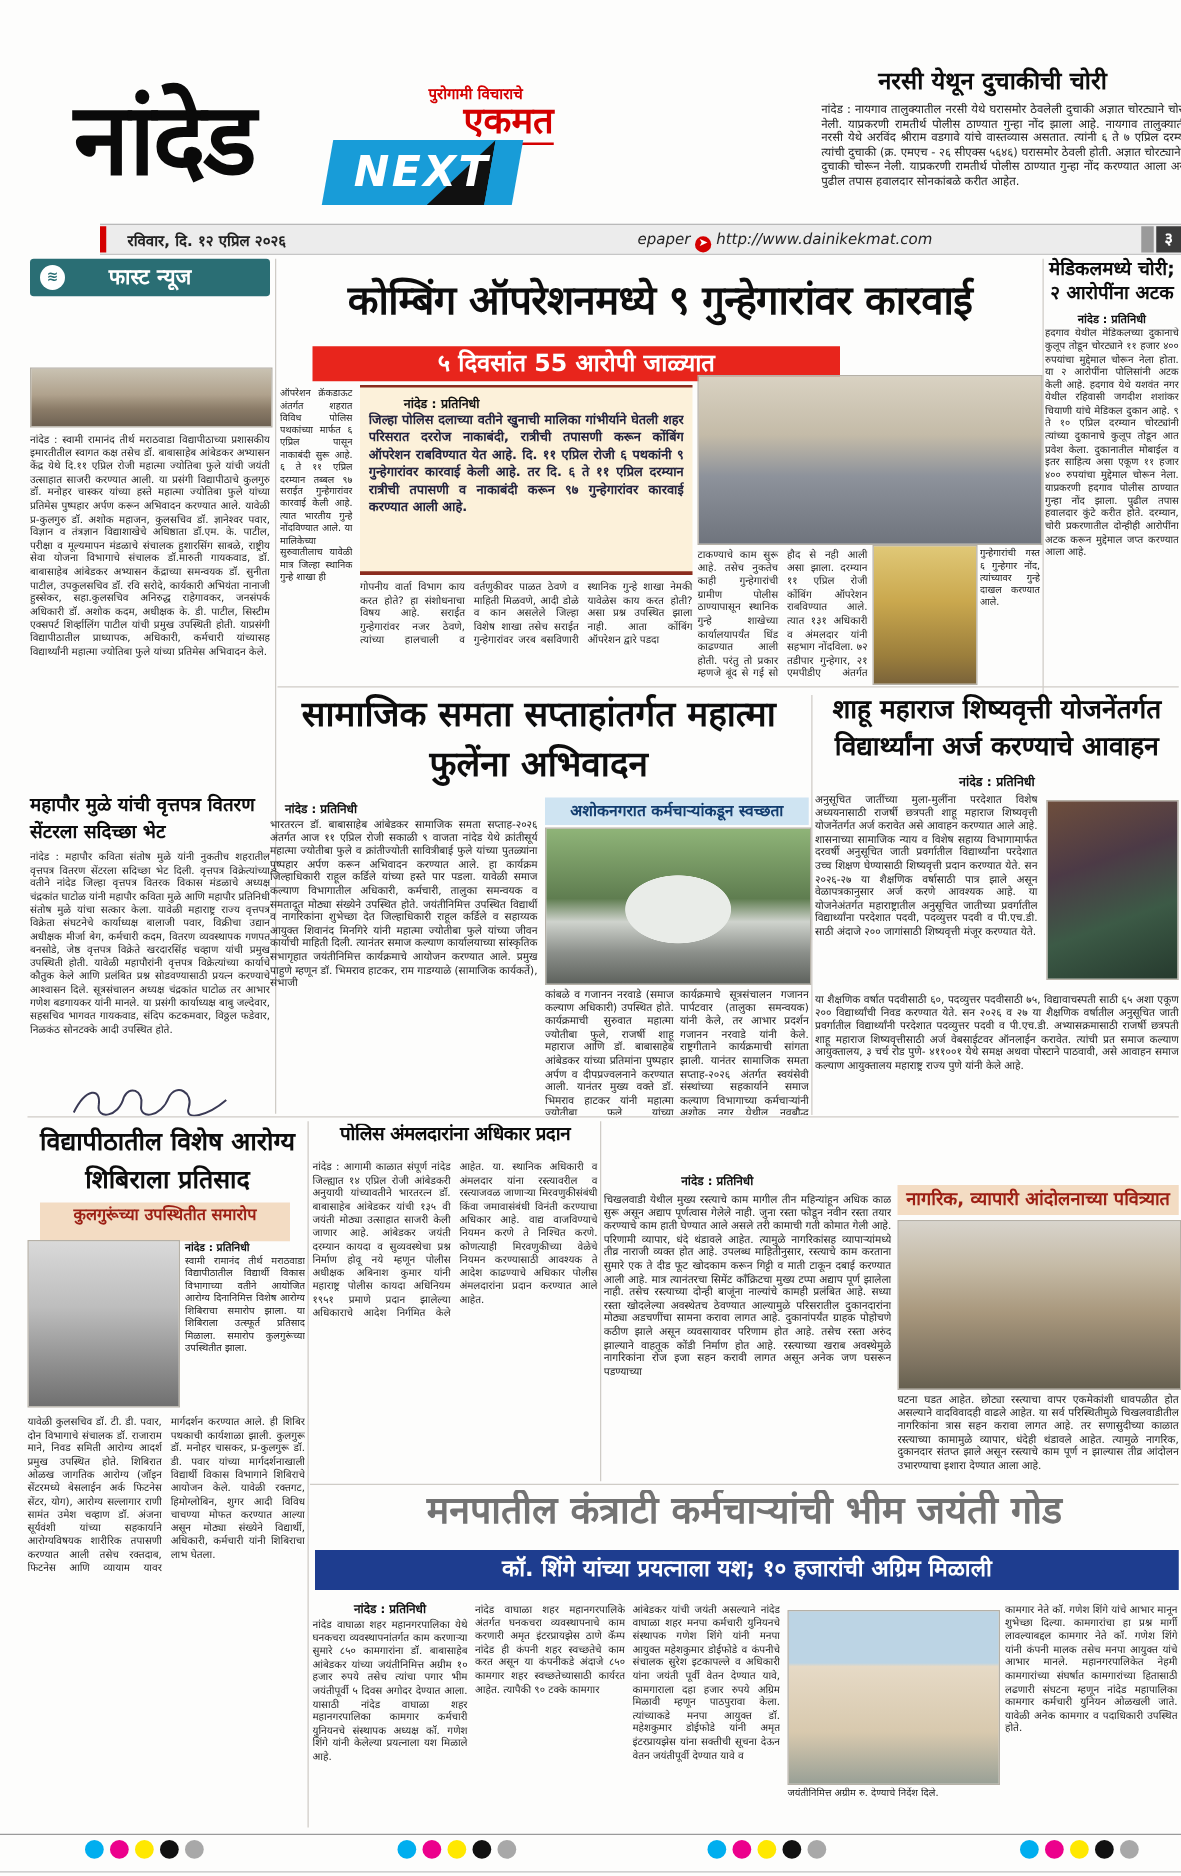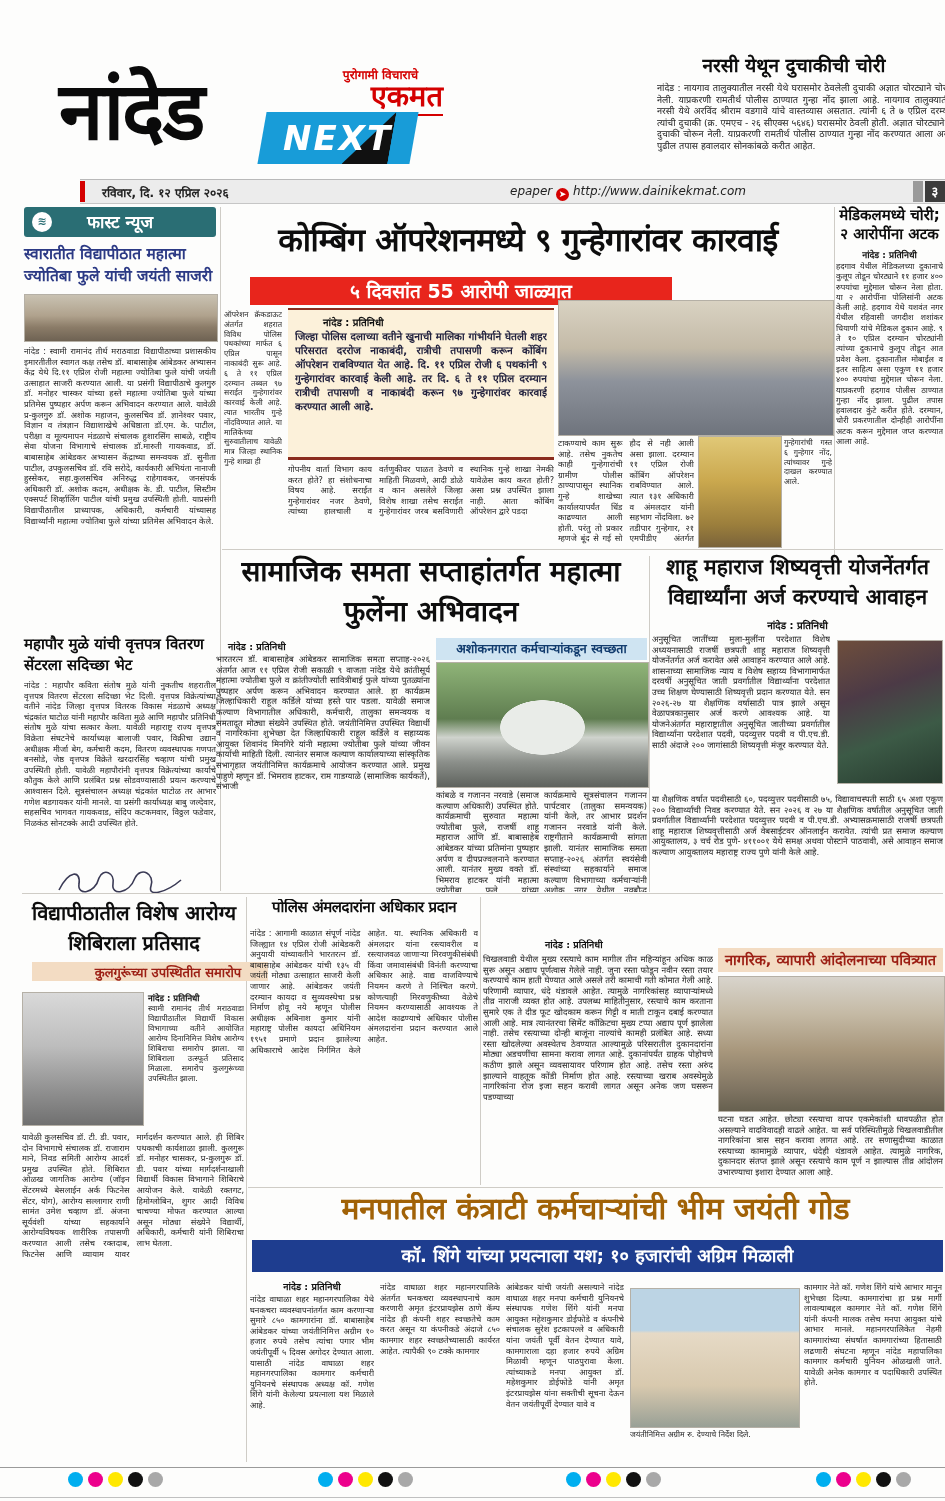--- a/index.html
+++ b/index.html
@@ -59,21 +59,20 @@
       <span>http://www.dainikekmat.com</span>
     </div>
     <div class="abs" style="right:22px;top:1px;width:10px;height:21px;background:#9a9a9a;"></div>
     <div class="abs" style="right:0;top:1px;width:20px;height:21px;background:#3c3c3c;color:#fff;font-weight:bold;font-size:13px;text-align:center;line-height:21px;">३</div>
   </div>
 
   <div class="abs" style="left:24px;top:207px;width:192px;height:30px;background:#2a6e74;border-radius:3px;color:#fff;font-weight:bold;font-size:17px;line-height:30px;text-align:center;">
     <span style="position:absolute;left:8px;top:5px;width:20px;height:20px;background:#fff;border-radius:50%;color:#2a6e74;font-size:11px;line-height:19px;">≋</span>
     <span>फास्ट न्यूज</span>
   </div>
-  <div class="abs hl" style="left:24px;top:243px;width:192px;font-size:15.5px;color:#2c3a85;line-height:22px;">स्वारातीत विद्यापीठात महात्मा ज्योतिबा फुले यांची जयंती साजरी</div>
   <div class="abs photo" style="left:24px;top:294px;width:192px;height:46px;background:linear-gradient(180deg,#c9c2b2 0%,#b0a28d 45%,#8b7c68 70%,#6e6253 100%);"></div>
   <div class="abs bt" style="left:24px;top:346px;width:192px;height:284px;">नांदेड : स्वामी रामानंद तीर्थ मराठवाडा विद्यापीठाच्या प्रशासकीय इमारतीतील स्वागत कक्ष तसेच डॉ. बाबासाहेब आंबेडकर अभ्यासन केंद्र येथे दि.११ एप्रिल रोजी महात्मा ज्योतिबा फुले यांची जयंती उत्साहात साजरी करण्यात आली. या प्रसंगी विद्यापीठाचे कुलगुरु डॉ. मनोहर चास्कर यांच्या हस्ते महात्मा ज्योतिबा फुले यांच्या प्रतिमेस पुष्पहार अर्पण करून अभिवादन करण्यात आले. यावेळी प्र-कुलगुरु डॉ. अशोक महाजन, कुलसचिव डॉ. ज्ञानेश्वर पवार, विज्ञान व तंत्रज्ञान विद्याशाखेचे अधिष्ठाता डॉ.एम. के. पाटील, परीक्षा व मूल्यमापन मंडळाचे संचालक हुशारसिंग साबळे, राष्ट्रीय सेवा योजना विभागाचे संचालक डॉ.मारुती गायकवाड, डॉ. बाबासाहेब आंबेडकर अभ्यासन केंद्राच्या समन्वयक डॉ. सुनीता पाटील, उपकुलसचिव डॉ. रवि सरोदे, कार्यकारी अभियंता नानाजी हुस्सेकर, सहा.कुलसचिव अनिरुद्ध राहेगावकर, जनसंपर्क अधिकारी डॉ. अशोक कदम, अधीक्षक के. डी. पाटील, सिस्टीम एक्सपर्ट शिर्व्हालिंग पाटील यांची प्रमुख उपस्थिती होती. याप्रसंगी विद्यापीठातील प्राध्यापक, अधिकारी, कर्मचारी यांच्यासह विद्यार्थ्यांनी महात्मा ज्योतिबा फुले यांच्या प्रतिमेस अभिवादन केले.</div>
   <div class="abs hl" style="left:24px;top:634px;width:192px;font-size:15px;line-height:21px;">महापौर मुळे यांची वृत्तपत्र वितरण सेंटरला सदिच्छा भेट</div>
   <div class="abs bt" style="left:24px;top:680px;width:192px;height:186px;">नांदेड : महापौर कविता संतोष मुळे यांनी नुकतीच शहरातील वृत्तपत्र वितरण सेंटरला सदिच्छा भेट दिली. वृत्तपत्र विक्रेत्यांच्या वतीने नांदेड जिल्हा वृत्तपत्र वितरक विकास मंडळाचे अध्यक्ष चंद्रकांत घाटोळ यांनी महापौर कविता मुळे आणि महापौर प्रतिनिधी संतोष मुळे यांचा सत्कार केला. यावेळी महाराष्ट्र राज्य वृत्तपत्र विक्रेता संघटनेचे कार्याध्यक्ष बालाजी पवार, विक्रीचा उद्यान अधीक्षक मीर्जा बेग, कर्मचारी कदम, वितरण व्यवस्थापक गणपत बनसोडे, जेष्ठ वृत्तपत्र विक्रेते खरदारसिंह चव्हाण यांची प्रमुख उपस्थिती होती. यावेळी महापौरांनी वृत्तपत्र विक्रेत्यांच्या कार्याचे कौतुक केले आणि प्रलंबित प्रश्न सोडवण्यासाठी प्रयत्न करण्याचे आश्वासन दिले. सूत्रसंचालन अध्यक्ष चंद्रकांत घाटोळ तर आभार गणेश बडगायकर यांनी मानले. या प्रसंगी कार्याध्यक्ष बाबु जल्देवार, सहसचिव भागवत गायकवाड, संदिप कटकमवार, विठ्ठल फडेवार, निळकंठ सोनटक्के आदी उपस्थित होते.</div>
   <svg class="abs" style="left:55px;top:866px;" width="130" height="34" viewBox="0 0 130 34">
     <path class="scrib" d="M4 24 C14 4, 26 4, 24 18 C22 30, 40 28, 44 12 C48 2, 60 6, 58 18 C56 30, 74 28, 80 12 C86 0, 100 8, 96 20 C92 32, 112 26, 126 14"></path>
   </svg>
 
   <div class="abs sepv" style="left:220px;top:207px;height:684px;"></div>
   <div class="abs sepv" style="left:834px;top:207px;height:352px;"></div>
@@ -115,36 +114,36 @@
 
   <div class="abs hl center" style="left:652px;top:552px;width:291px;font-size:21px;line-height:30px;">शाहू महाराज शिष्यवृत्ती योजनेंतर्गत विद्यार्थ्यांना अर्ज करण्याचे आवाहन</div>
   <div class="abs byline center" style="left:652px;top:618px;width:291px;">नांदेड : प्रतिनिधी</div>
   <div class="abs" style="left:652px;top:634px;width:291px;height:156px;">
     <div class="photo" style="float:right;width:104px;height:142px;margin:6px 0 4px 7px;background:linear-gradient(160deg,#6e4e3c 0%,#4c3a46 35%,#3c5a46 65%,#263a2e 100%);"></div>
     <div class="bt" style="height:156px;font-size:8.4px;">अनुसूचित जातींच्या मुला-मुलींना परदेशात विशेष अध्ययनासाठी राजर्षी छत्रपती शाहू महाराज शिष्यवृत्ती योजनेंतर्गत अर्ज करावेत असे आवाहन करण्यात आले आहे. शासनाच्या सामाजिक न्याय व विशेष सहाय्य विभागामार्फत दरवर्षी अनुसूचित जाती प्रवर्गातील विद्यार्थ्यांना परदेशात उच्च शिक्षण घेण्यासाठी शिष्यवृत्ती प्रदान करण्यात येते. सन २०२६-२७ या शैक्षणिक वर्षासाठी पात्र झाले असून वेळापत्रकानुसार अर्ज करणे आवश्यक आहे. या योजनेअंतर्गत महाराष्ट्रातील अनुसूचित जातीच्या प्रवर्गातील विद्यार्थ्यांना परदेशात पदवी, पदव्युत्तर पदवी व पी.एच.डी. साठी अंदाजे २०० जागांसाठी शिष्यवृत्ती मंजूर करण्यात येते.</div>
   </div>
   <div class="abs bt" style="left:652px;top:794px;width:291px;height:98px;font-size:8.4px;">या शैक्षणिक वर्षात पदवीसाठी ६०, पदव्युत्तर पदवीसाठी ७५, विद्यावाचस्पती साठी ६५ अशा एकूण २०० विद्यार्थ्यांची निवड करण्यात येते. सन २०२६ व २७ या शैक्षणिक वर्षातील अनुसूचित जाती प्रवर्गातील विद्यार्थ्यांनी परदेशात पदव्युत्तर पदवी व पी.एच.डी. अभ्यासक्रमासाठी राजर्षी छत्रपती शाहू महाराज शिष्यवृत्तीसाठी अर्ज वेबसाईटवर ऑनलाईन करावेत. त्यांची प्रत समाज कल्याण आयुक्तालय, ३ चर्च रोड पुणे- ४११००१ येथे समक्ष अथवा पोस्टाने पाठवावी, असे आवाहन समाज कल्याण आयुक्तालय महाराष्ट्र राज्य पुणे यांनी केले आहे.</div>
 
   <div class="abs hl center" style="left:24px;top:898px;width:220px;font-size:20px;line-height:30px;">विद्यापीठातील विशेष आरोग्य शिबिराला प्रतिसाद</div>
-  <div class="abs peach" style="left:32px;top:962px;width:200px;height:19px;font-size:13px;line-height:21px;padding-left:36px;">कुलगुरूंच्या उपस्थितीत समारोप</div>
+  <div class="abs peach" style="left:32px;top:962px;width:200px;height:31px;font-size:13px;line-height:21px;">कुलगुरूंच्या उपस्थितीत समारोप</div>
   <div class="abs photo" style="left:22px;top:992px;width:120px;height:132px;background:linear-gradient(180deg,#d9d9d9 0%,#bdbdbd 40%,#8f8f8f 75%,#707070 100%);"></div>
   <div class="abs byline" style="left:148px;top:992px;width:96px;font-size:8.5px;">नांदेड : प्रतिनिधी</div>
   <div class="abs bt" style="left:148px;top:1004px;width:96px;height:120px;font-size:7.8px;line-height:10px;">स्वामी रामानंद तीर्थ मराठवाडा विद्यापीठातील विद्यार्थी विकास विभागाच्या वतीने आयोजित आरोग्य दिनानिमित्त विशेष आरोग्य शिबिराचा समारोप झाला. या शिबिराला उत्स्फूर्त प्रतिसाद मिळाला. समारोप कुलगुरूंच्या उपस्थितीत झाला.</div>
   <div class="abs bt cc2" style="left:22px;top:1132px;width:222px;height:330px;">यावेळी कुलसचिव डॉ. टी. डी. पवार, दोन विभागाचे संचालक डॉ. राजाराम माने, निवड समिती आरोग्य आदर्श प्रमुख उपस्थित होते. शिबिरात ओळख जागतिक आरोग्य (जॉइन सेंटरमध्ये बेसलाईन अर्क फिटनेस सेंटर, योग), आरोग्य सल्लागार राणी सामंत उमेश चव्हाण डॉ. अंजना सूर्यवंशी यांच्या सहकार्याने आरोग्यविषयक शारीरिक तपासणी करण्यात आली तसेच रक्तदाब, फिटनेस आणि व्यायाम यावर मार्गदर्शन करण्यात आले. ही शिबिर पथकाची कार्यशाळा झाली. कुलगुरू डॉ. मनोहर चासकर, प्र-कुलगुरू डॉ. डी. पवार यांच्या मार्गदर्शनाखाली विद्यार्थी विकास विभागाने शिबिराचे आयोजन केले. यावेळी रक्तगट, हिमोग्लोबिन, शुगर आदी विविध चाचण्या मोफत करण्यात आल्या असून मोठ्या संख्येने विद्यार्थी, अधिकारी, कर्मचारी यांनी शिबिराचा लाभ घेतला.</div>
 
   <div class="abs hl center" style="left:250px;top:899px;width:228px;font-size:15px;letter-spacing:-0.4px;white-space:nowrap;overflow:hidden;">पोलिस अंमलदारांना अधिकार प्रदान</div>
   <div class="abs bt cc2" style="left:250px;top:928px;width:228px;height:254px;">नांदेड : आगामी काळात संपूर्ण नांदेड जिल्ह्यात १४ एप्रिल रोजी आंबेडकरी अनुयायी यांच्यावतीने भारतरत्न डॉ. बाबासाहेब आंबेडकर यांची १३५ वी जयंती मोठ्या उत्साहात साजरी केली जाणार आहे. आंबेडकर जयंती दरम्यान कायदा व सुव्यवस्थेचा प्रश्न निर्माण होवू नये म्हणून पोलीस अधीक्षक अबिनाश कुमार यांनी महाराष्ट्र पोलीस कायदा अधिनियम १९५१ प्रमाणे प्रदान झालेल्या अधिकाराचे आदेश निर्गमित केले आहेत. या. स्थानिक अधिकारी व अंमलदार यांना रस्त्यावरील व रस्त्याजवळ जाणाऱ्या मिरवणुकीसंबंधी किंवा जमावासंबंधी विनंती करण्याचा अधिकार आहे. वाद्य वाजविण्याचे नियमन करणे ते निश्चित करणे. कोणत्याही मिरवणुकीच्या वेळेचे नियमन करण्यासाठी आवश्यक ते आदेश काढण्याचे अधिकार पोलीस अंमलदारांना प्रदान करण्यात आले आहेत.</div>
 
   <div class="abs byline" style="left:545px;top:938px;width:130px;font-size:9.5px;">नांदेड : प्रतिनिधी</div>
   <div class="abs bt" style="left:483px;top:954px;width:230px;height:230px;font-size:8.4px;">चिखलवाडी येथील मुख्य रस्त्याचे काम मागील तीन महिन्यांहून अधिक काळ सुरू असून अद्याप पूर्णत्वास गेलेले नाही. जुना रस्ता फोडून नवीन रस्ता तयार करण्याचे काम हाती घेण्यात आले असले तरी कामाची गती कोमात गेली आहे. परिणामी व्यापार, धंदे थंडावले आहेत. त्यामुळे नागरिकांसह व्यापाऱ्यांमध्ये तीव्र नाराजी व्यक्त होत आहे. उपलब्ध माहितीनुसार, रस्त्याचे काम करताना सुमारे एक ते दीड फूट खोदकाम करून गिट्टी व माती टाकून दबाई करण्यात आली आहे. मात्र त्यानंतरचा सिमेंट काँक्रिटचा मुख्य टप्पा अद्याप पूर्ण झालेला नाही. तसेच रस्त्याच्या दोन्ही बाजूंना नाल्यांचे कामही प्रलंबित आहे. सध्या रस्ता खोदलेल्या अवस्थेतच ठेवण्यात आल्यामुळे परिसरातील दुकानदारांना मोठ्या अडचणींचा सामना करावा लागत आहे. दुकानांपर्यंत ग्राहक पोहोचणे कठीण झाले असून व्यवसायावर परिणाम होत आहे. तसेच रस्ता अरुंद झाल्याने वाहतूक कोंडी निर्माण होत आहे. रस्त्याच्या खराब अवस्थेमुळे नागरिकांना रोज इजा सहन करावी लागत असून अनेक जण घसरून पडण्याच्या</div>
   <div class="abs peach" style="left:718px;top:948px;width:225px;height:24px;font-size:14.5px;line-height:24px;">नागरिक, व्यापारी आंदोलनाच्या पवित्र्यात</div>
   <div class="abs photo" style="left:718px;top:976px;width:225px;height:134px;background:linear-gradient(180deg,#d8d4cc 0%,#c4b9a4 28%,#a8977c 55%,#7e7361 85%,#66604f 100%);"></div>
   <div class="abs bt" style="left:718px;top:1114px;width:225px;height:70px;font-size:8.4px;">घटना घडत आहेत. छोट्या रस्त्याचा वापर एकमेकांशी धावपळीत होत असल्याने वादविवादही वाढले आहेत. या सर्व परिस्थितीमुळे चिखलवाडीतील नागरिकांना त्रास सहन करावा लागत आहे. तर सणासुदीच्या काळात रस्त्याच्या कामामुळे व्यापार, धंदेही थंडावले आहेत. त्यामुळे नागरिक, दुकानदार संतप्त झाले असून रस्त्याचे काम पूर्ण न झाल्यास तीव्र आंदोलन उभारण्याचा इशारा देण्यात आला आहे.</div>
 
-  <div class="abs hl center" style="left:248px;top:1192px;width:695px;font-size:30px;color:#a16207;white-space:nowrap;overflow:hidden;">मनपातील कंत्राटी कर्मचाऱ्यांची भीम जयंती गोड</div>
+  <div class="abs hl center" style="left:248px;top:1192px;width:695px;font-size:30px;color:#737373;white-space:nowrap;overflow:hidden;">मनपातील कंत्राटी कर्मचाऱ्यांची भीम जयंती गोड</div>
   <div class="abs bluebox" style="left:252px;top:1240px;width:691px;height:32px;font-size:18px;line-height:32px;">कॉ. शिंगे यांच्या प्रयत्नाला यश; १० हजारांची अग्रिम मिळाली</div>
   <div class="abs byline center" style="left:250px;top:1280px;width:124px;font-size:9.5px;">नांदेड : प्रतिनिधी</div>
   <div class="abs bt" style="left:250px;top:1294px;width:124px;height:168px;">नांदेड वाघाळा शहर महानगरपालिका येथे घनकचरा व्यवस्थापनांतर्गत काम करणाऱ्या सुमारे ८५० कामगारांना डॉ. बाबासाहेब आंबेडकर यांच्या जयंतीनिमित्त अग्रीम १० हजार रुपये तसेच त्यांचा पगार भीम जयंतीपूर्वी ५ दिवस अगोदर देण्यात आला. यासाठी नांदेड वाघाळा शहर महानगरपालिका कामगार कर्मचारी युनियनचे संस्थापक अध्यक्ष कॉ. गणेश शिंगे यांनी केलेल्या प्रयत्नाला यश मिळाले आहे.</div>
   <div class="abs bt" style="left:380px;top:1282px;width:120px;height:180px;">नांदेड वाघाळा शहर महानगरपालिके अंतर्गत घनकचरा व्यवस्थापनाचे काम करणारी अमृत इंटरप्रायझेस ठाणे कॅम्प नांदेड ही कंपनी शहर स्वच्छतेचे काम करत असून या कंपनीकडे अंदाजे ८५० कामगार शहर स्वच्छतेच्यासाठी कार्यरत आहेत. त्यापैकी ९० टक्के कामगार</div>
   <div class="abs bt" style="left:506px;top:1282px;width:118px;height:180px;">आंबेडकर यांची जयंती असल्याने नांदेड वाघाळा शहर मनपा कर्मचारी युनियनचे संस्थापक गणेश शिंगे यांनी मनपा आयुक्त महेशकुमार डोईफोडे व कंपनीचे संचालक सुरेश इटकापल्ले व अधिकारी यांना जयंती पूर्वी वेतन देण्यात यावे, कामगाराला दहा हजार रुपये अग्रिम मिळावी म्हणून पाठपुरावा केला. त्यांच्याकडे मनपा आयुक्त डॉ. महेशकुमार डोईफोडे यांनी अमृत इंटरप्रायझेस यांना सक्तीची सूचना देऊन वेतन जयंतीपूर्वी देण्यात यावे व</div>
   <div class="abs photo" style="left:630px;top:1288px;width:168px;height:138px;background:linear-gradient(180deg,#bcd4e4 0%,#bcd4e4 30%,#e6dac6 32%,#d8c9ae 70%,#99a096 100%);"></div>
   <div class="abs bt" style="left:630px;top:1430px;width:168px;height:32px;font-size:7.8px;line-height:10px;">जयंतीनिमित्त अग्रीम रु. देण्याचे निर्देश दिले.</div>
   <div class="abs bt" style="left:804px;top:1282px;width:138px;height:180px;">कामगार नेते कॉ. गणेश शिंगे यांचे आभार मानून शुभेच्छा दिल्या. कामगारांचा हा प्रश्न मार्गी लावल्याबद्दल कामगार नेते कॉ. गणेश शिंगे यांनी कंपनी मालक तसेच मनपा आयुक्त यांचे आभार मानले. महानगरपालिकेत नेहमी कामगारांच्या संघर्षात कामगारांच्या हितासाठी लढणारी संघटना म्हणून नांदेड महापालिका कामगार कर्मचारी युनियन ओळखली जाते. यावेळी अनेक कामगार व पदाधिकारी उपस्थित होते.</div>
 
   <div class="abs" style="left:0;top:1467px;width:945px;height:1px;background:#9a9a9a;"></div>

